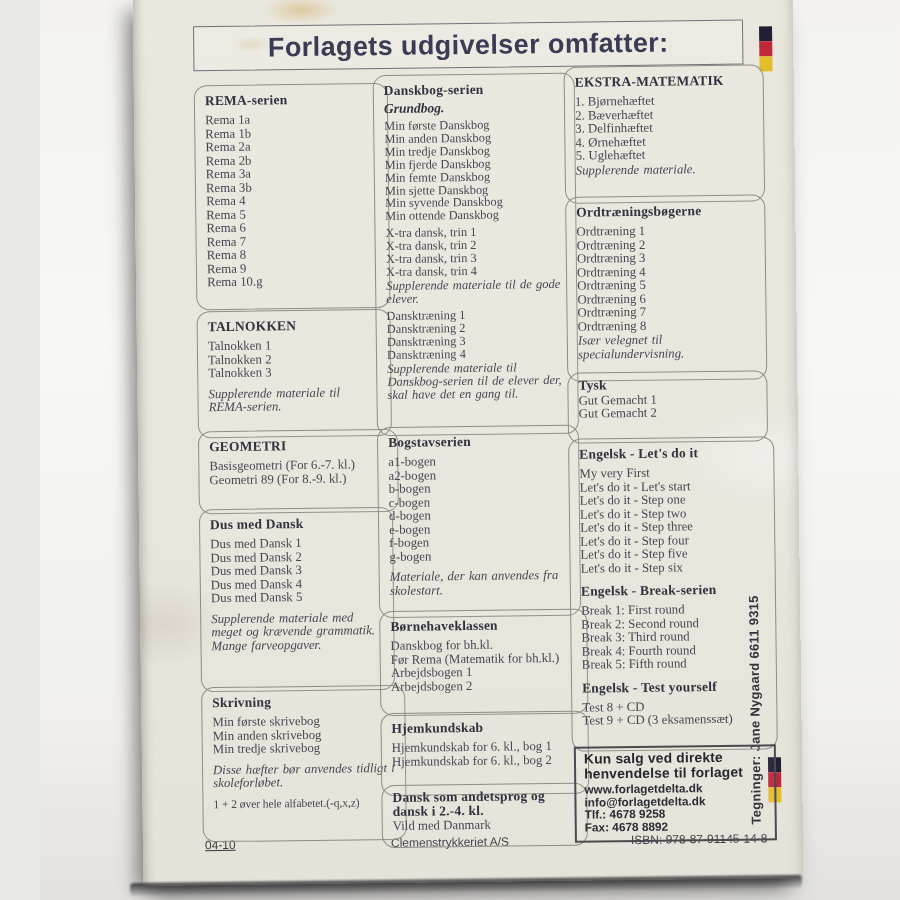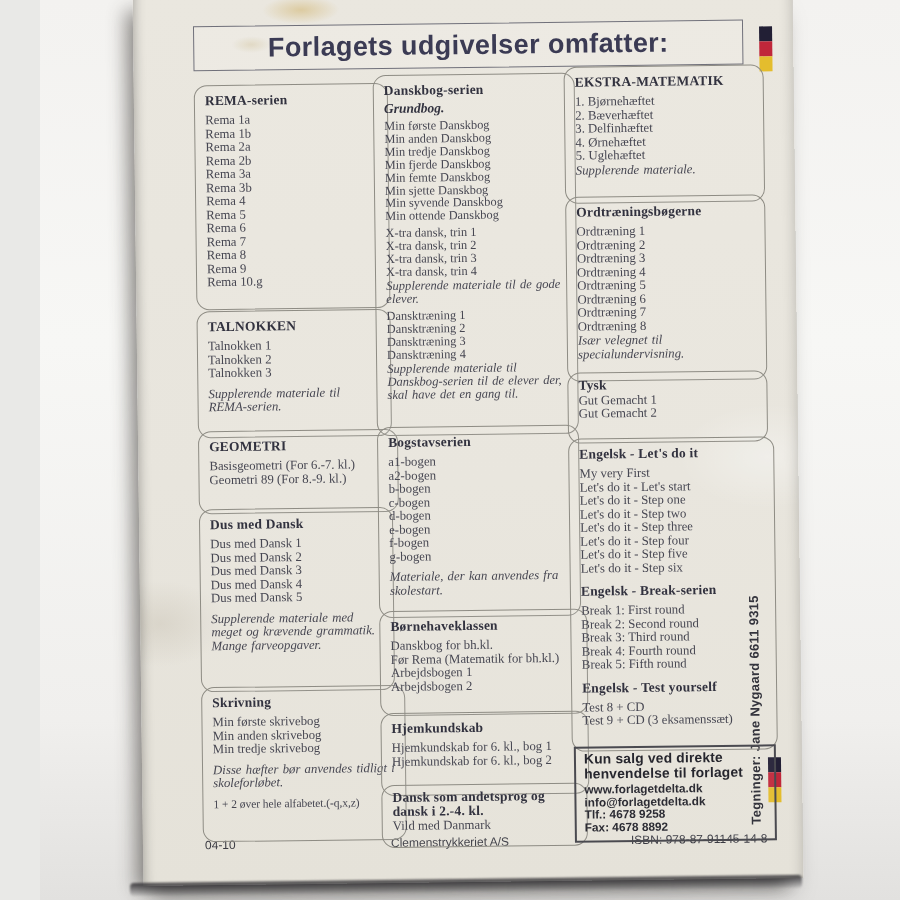--- a/index.html
+++ b/index.html
@@ -49,21 +49,21 @@
   .side-note{position:absolute;left:606px;top:598px;height:240px;width:20px;
     writing-mode:vertical-rl;transform:rotate(180deg);white-space:nowrap;
     font-weight:700;font-size:13px;color:#2a2a33;letter-spacing:.3px;}
   .flag{position:absolute;left:626px;width:13px;}
   .flag-top{top:40px;}
   .flag-bottom{top:771px;}
   .stripe{width:13px;height:15px;}
   .footer{position:absolute;left:0;top:845px;width:660px;height:16px;
     font-size:12px;color:#3a3a42;}
   .footer span{position:absolute;white-space:nowrap;}
-  .footer-left{left:62px;}
+  .footer-left{left:62px;text-decoration:underline;}
   .footer-center{left:248px;}
   .footer-right{left:488px;}
 </style>
 </head>
 <body>
 
 <div class="photo">
   <div class="page" id="page">
     <div class="title-box">
       <span class="title-text">Forlagets udgivelser omfatter:</span>

